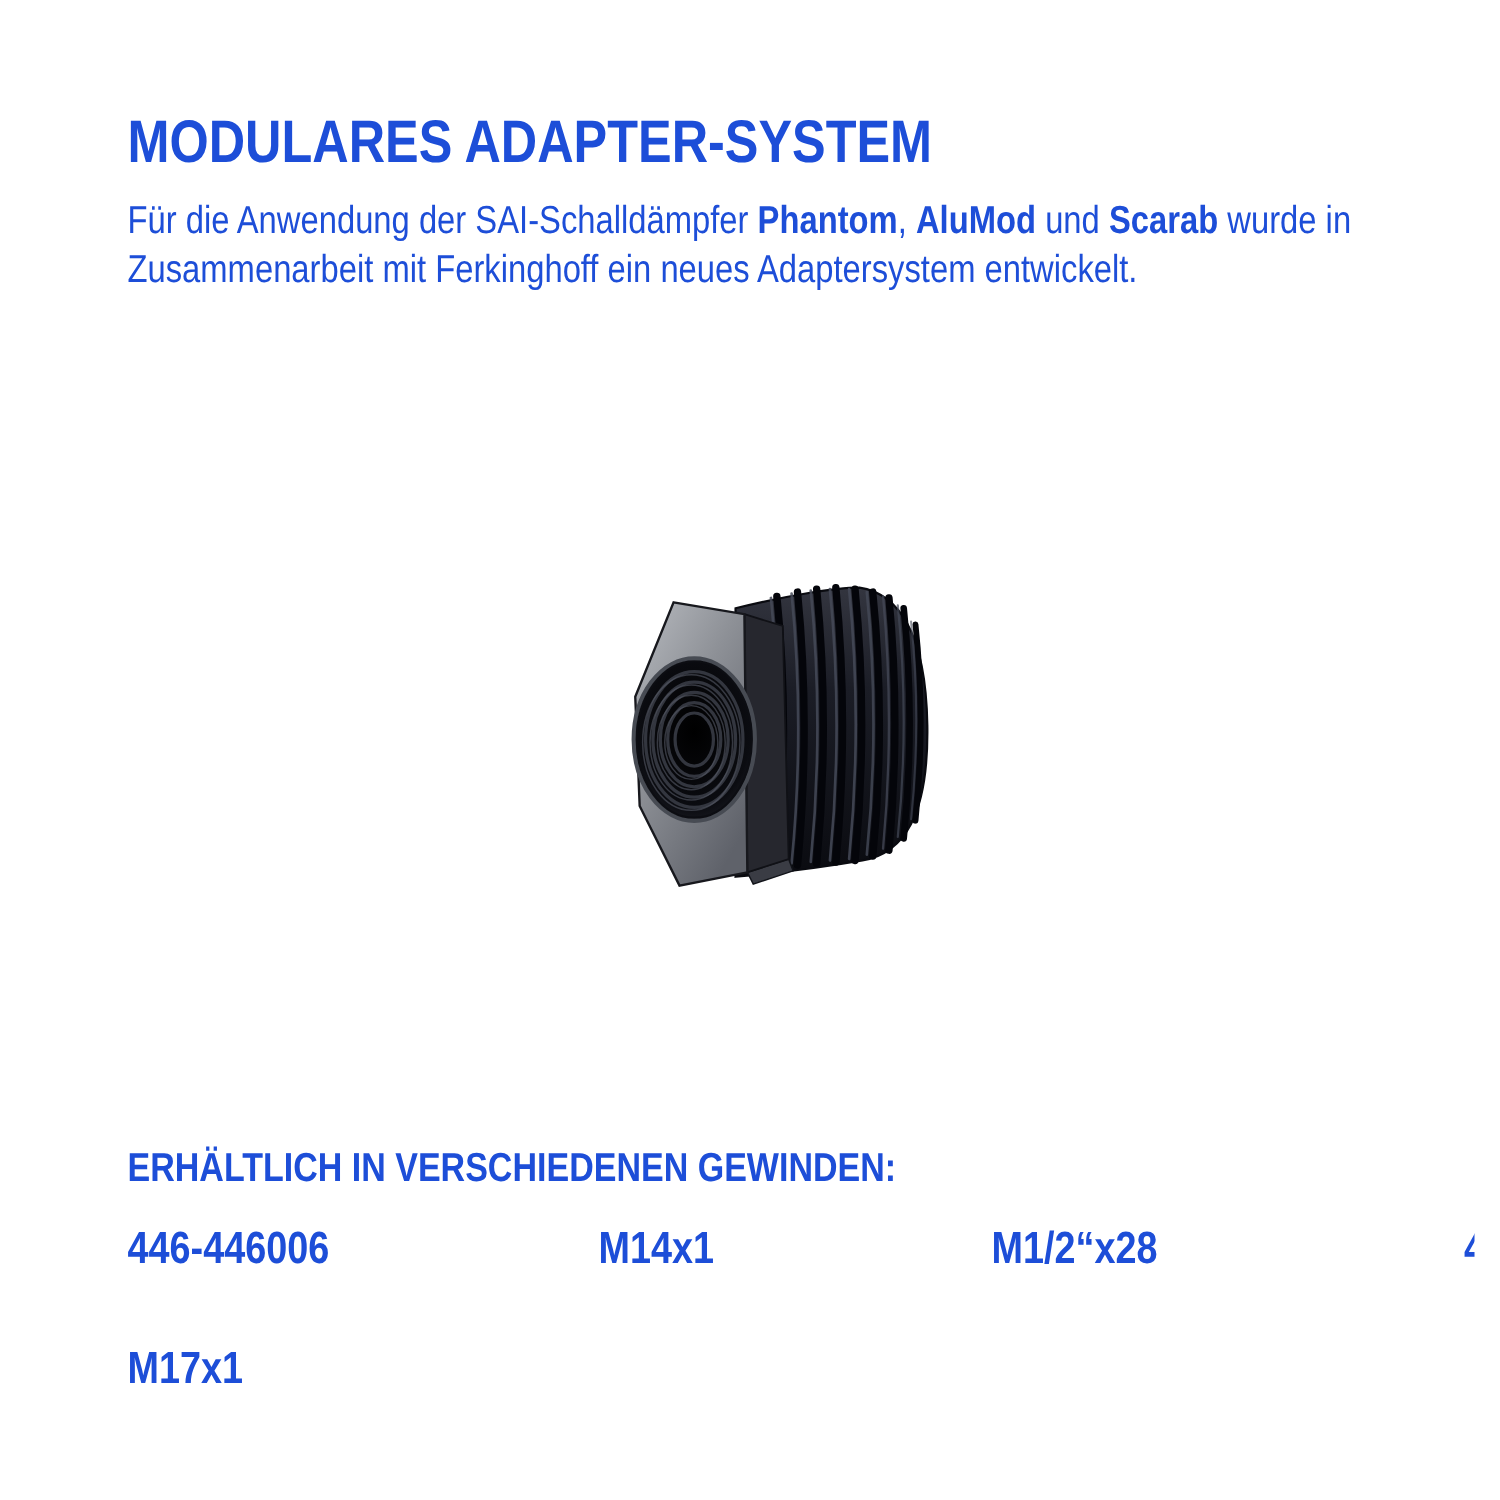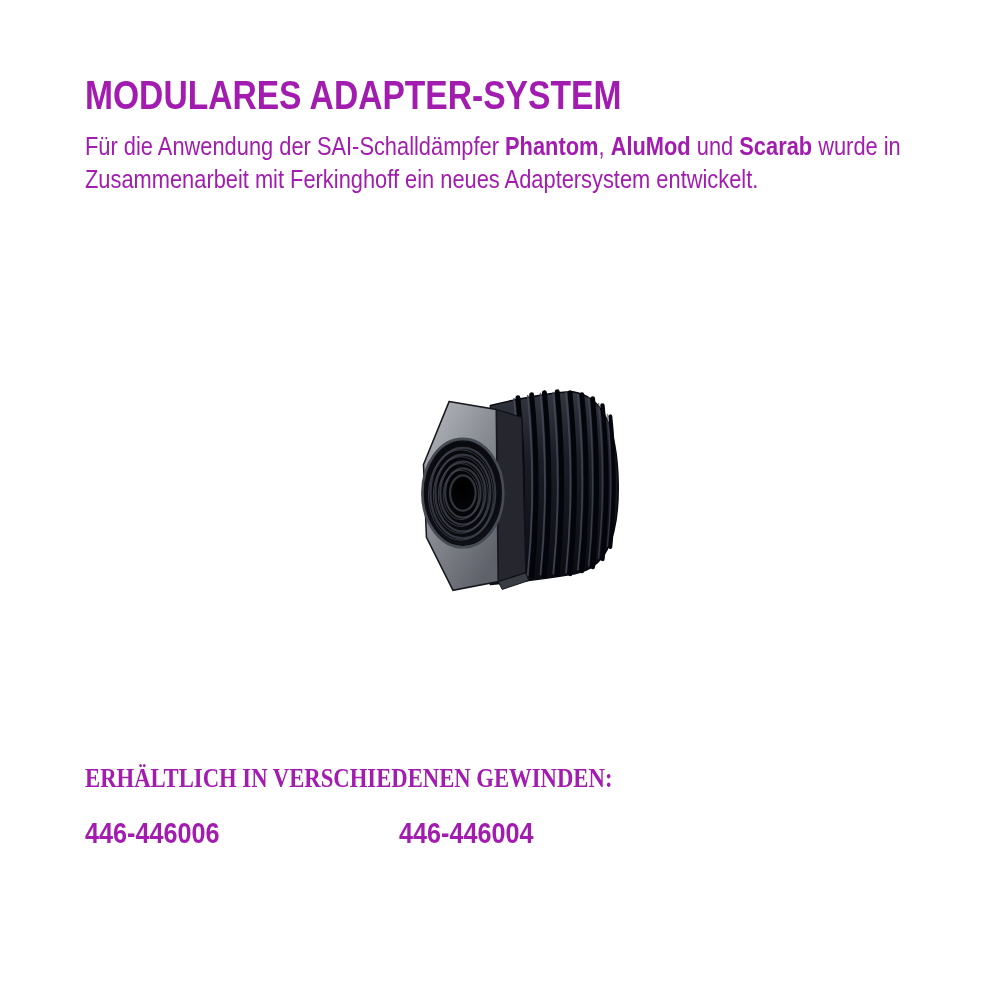--- a/index.html
+++ b/index.html
@@ -1,30 +1,30 @@
 <!DOCTYPE html>
 <html><head>
 <meta charset="utf-8">
 <style>
   html,body{margin:0;padding:0;background:#ffffff;}
   .page{
     position:relative;width:983px;height:1000px;background:#ffffff;
-    color:#a21caf;font-family:"Liberation Sans", sans-serif;overflow:hidden;
+    color:#1d4ed8;font-family:"Liberation Sans", sans-serif;overflow:hidden;
   }
   
   .cx{display:inline-block;transform:scaleX(0.84);transform-origin:0 0;white-space:nowrap;}
   .title{position:absolute;left:85px;top:74px;margin:0;font-size:40px;font-weight:700;line-height:1.05;}
   .intro{
     position:absolute;left:85px;top:130px;margin:0;width:1030px;
     font-size:26px;line-height:33px;font-weight:400;
     transform:scaleX(0.84);transform-origin:0 0;
   }
   .intro .b{font-weight:700;}
   .figure{position:absolute;left:394px;top:380px;margin:0;width:236px;height:230px;}
-  .heading2{position:absolute;left:85px;top:762px;margin:0;font-size:27px;font-weight:700;line-height:33px;font-family:Liberation Serif, serif;}
+  .heading2{position:absolute;left:85px;top:762px;margin:0;font-size:27px;font-weight:700;line-height:33px;}
   .threads-table{
     position:absolute;left:85px;top:816px;
     display:grid;grid-template-columns:267px 215px 268px auto;grid-auto-rows:33px;
     font-size:30px;font-weight:700;line-height:33px;gap:47px;
   }
   .cell{overflow:visible;}
 </style>
 </head>
 <body>
 
@@ -100,20 +100,23 @@
           <ellipse cx="68" cy="115" rx="18" ry="25"></ellipse>
         </g>
       </g>
     </svg>
   </figure>
 
   <h2 class="heading2"><span class="cx">ERHÄLTLICH IN VERSCHIEDENEN GEWINDEN:</span></h2>
 
   <div class="threads-table">
     <div class="cell"><span class="cx">446-446006</span></div>
+    <div class="cell"><span class="cx">M14x1</span></div>
+    <div class="cell"><span class="cx">M1/2“x28</span></div>
 
     <div class="cell"><span class="cx">446-446004</span></div>
 
+    <div class="cell"><span class="cx">M17x1</span></div>
     <div class="cell"></div>
     <div class="cell"></div>
   </div>
 
 </div>
 
 </body></html>

